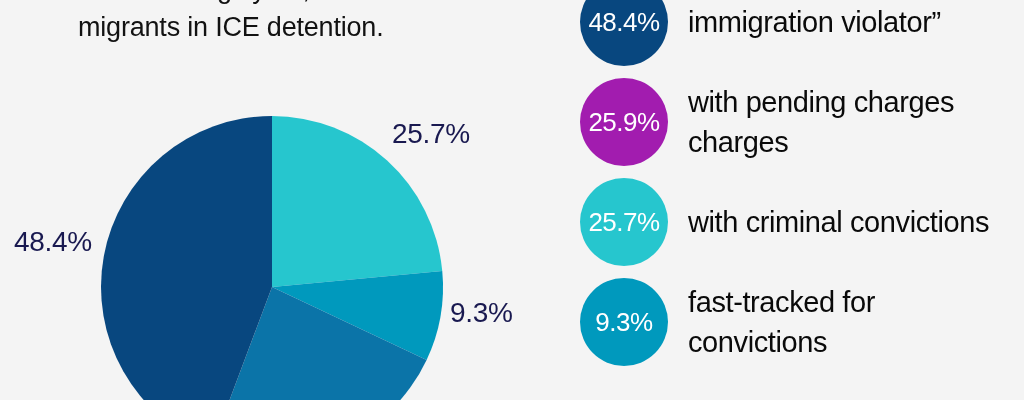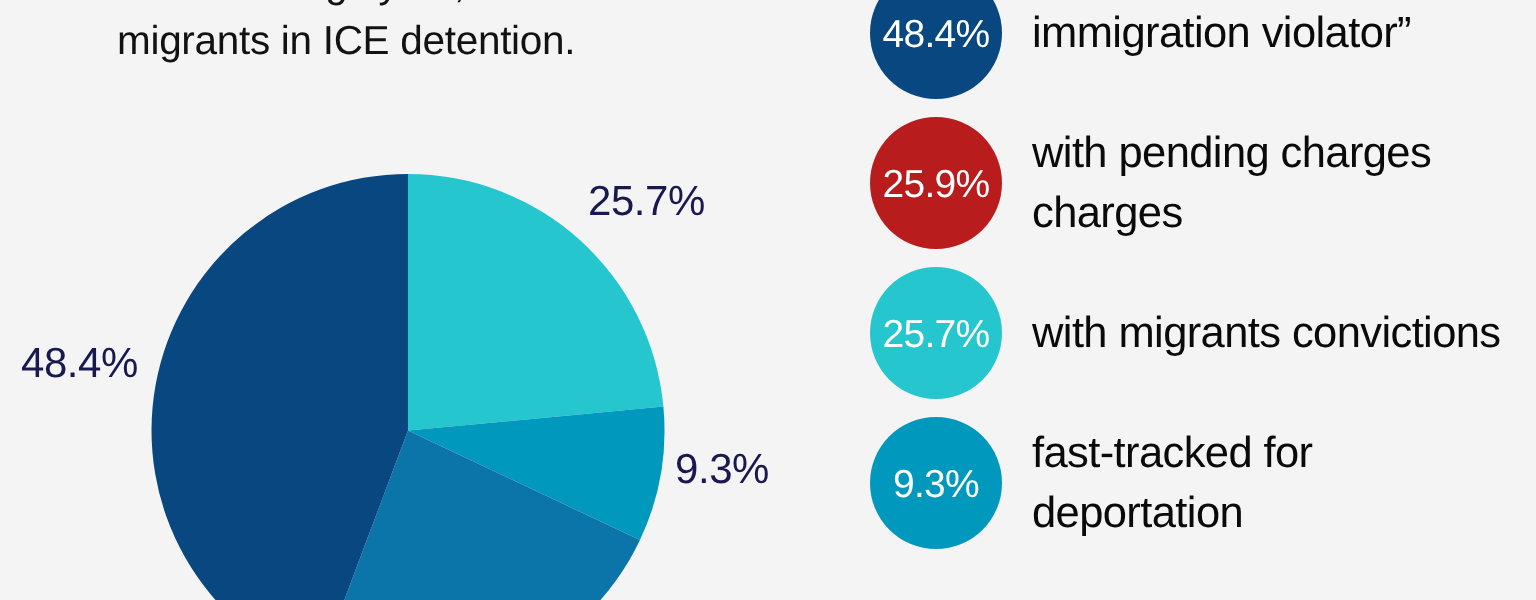--- a/index.html
+++ b/index.html
@@ -124,28 +124,28 @@
   </div>
 
   <div class="legend">
 
     <div class="legend-row">
       <div class="badge" style="background:#08477F">48.4%</div>
       <div class="legend-text">immigration violator”</div>
     </div>
 
     <div class="legend-row">
-      <div class="badge" style="background:#b91c1c">25.9%</div>
+      <div class="badge" style="background:#a21caf">25.9%</div>
       <div class="legend-text">with pending charges charges</div>
     </div>
 
     <div class="legend-row">
       <div class="badge" style="background:#26C6CE">25.7%</div>
-      <div class="legend-text">with migrants convictions</div>
+      <div class="legend-text">with criminal convictions</div>
     </div>
 
     <div class="legend-row">
       <div class="badge" style="background:#0099BD">9.3%</div>
-      <div class="legend-text">fast-tracked for deportation</div>
+      <div class="legend-text">fast-tracked for convictions</div>
     </div>
 
   </div>
 </div>
 
 </body></html>

